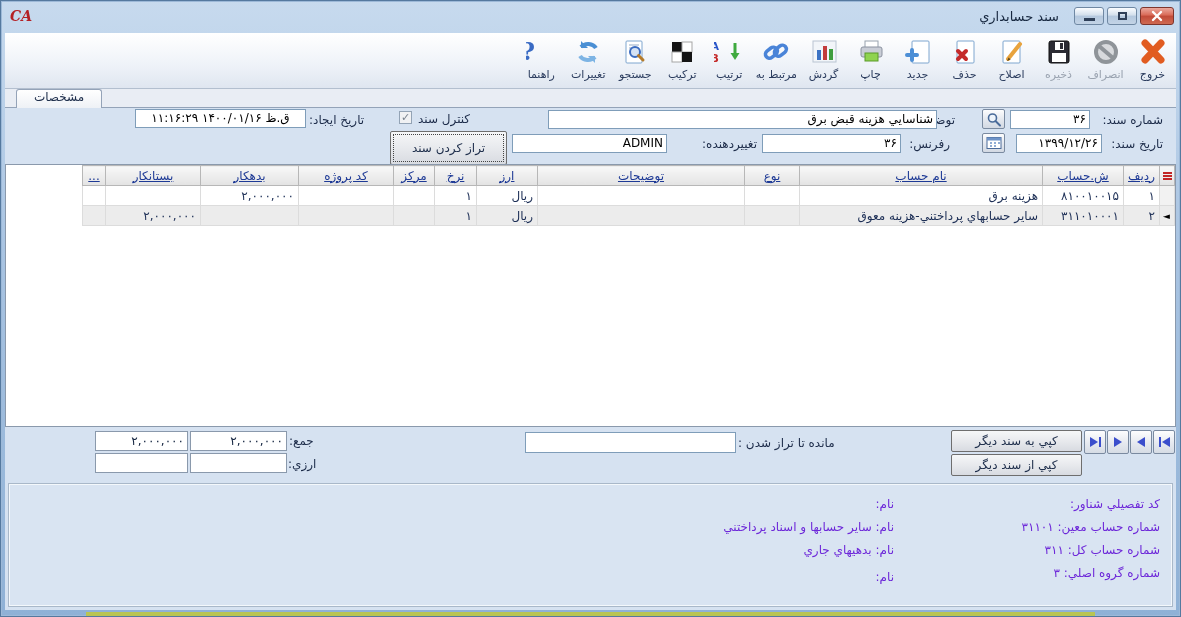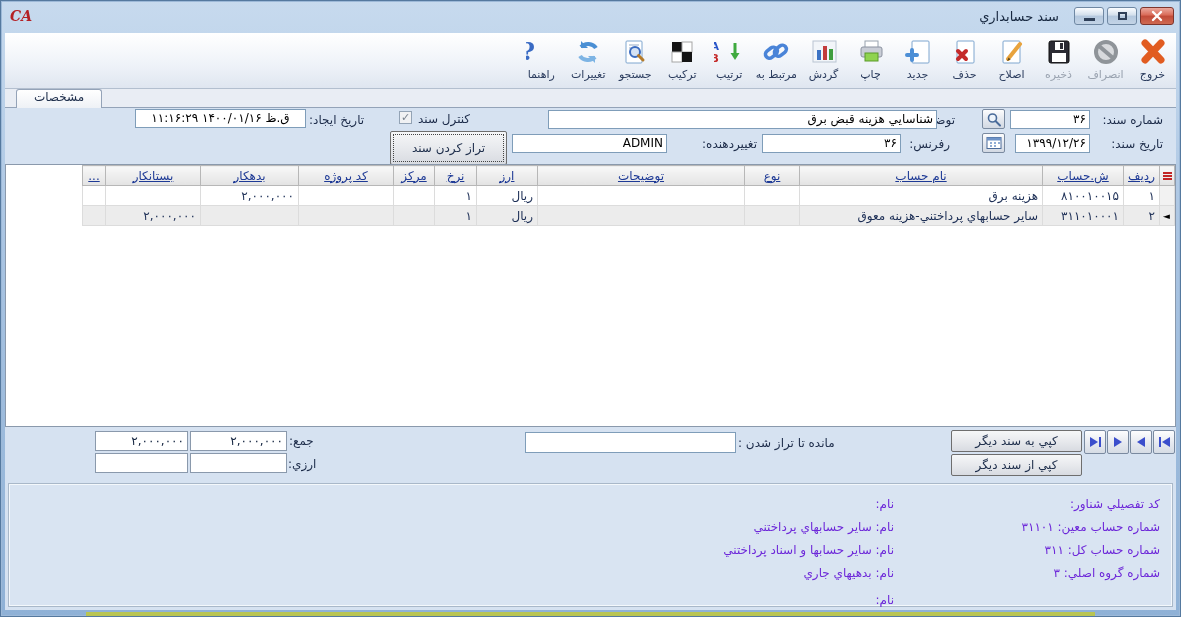--- a/index.html
+++ b/index.html
@@ -267,21 +267,21 @@
       </svg>
   </div>
   <div class="flabel" style="top:113px;right:226px;">توضيحات سند:</div>
   <div class="tin" style="top:110px;left:504px;width:389px;margin-left:44px;">شناسايي هزينه قبض برق</div>
   <div class="chk" style="top:111px;left:399px;">✓</div>
   <div class="flabel" style="top:112px;left:418px;">كنترل سند</div>
   <div class="flabel" style="top:113px;left:309px;">تاريخ ايجاد:</div>
   <div class="tin" style="top:109px;left:135px;width:171px;text-align:center;direction:ltr;">۱۱:۱۶:۲۹ ۱۴۰۰/۰۱/۱۶ ق.ظ</div>
 
   <div class="flabel" style="top:137px;right:18px;">تاريخ سند:</div>
-  <div class="tin" style="top:134px;right:91px;width:75px;">۱۳۹۹/۱۲/۲۶</div>
+  <div class="tin" style="top:134px;right:79px;width:86px;">۱۳۹۹/۱۲/۲۶</div>
   <div class="sbtn" style="top:133px;right:176px;">
     <svg width="16" height="14">
         <rect x="1" y="1.5" width="14" height="11" fill="#fff" stroke="#4a6b9a"></rect>
         <rect x="1" y="1.5" width="14" height="3" fill="#6f94c8"></rect>
         <path d="M4 7 h2 M8 7 h2 M12 7 h2 M4 10 h2 M8 10 h2" stroke="#6f94c8" stroke-width="1.5"></path>
       </svg>
   </div>
   <div class="flabel" style="top:137px;right:231px;">رفرنس:</div>
   <div class="tin" style="top:134px;left:762px;width:139px;">۳۶</div>
   <div class="flabel" style="top:137px;right:424px;">تغييردهنده:</div>
@@ -384,21 +384,20 @@
 
   <div class="footer">
     <div class="fcol fcol-right">
       <div class="fline"><span>كد تفصيلي شناور:</span> <span></span></div>
       <div class="fline"><span>شماره حساب معين:</span> <span>۳۱۱۰۱</span></div>
       <div class="fline"><span>شماره حساب كل:</span> <span>۳۱۱</span></div>
       <div class="fline"><span>شماره گروه اصلي:</span> <span>۳</span></div>
     </div>
     <div class="fcol fcol-left">
       <div class="fline"><span>نام:</span> <span></span></div>
-      <div class="fline"><span>نام:</span> <span>ساير حسابهاي پرداختني</span></div>
       <div class="fline"><span>نام:</span> <span>ساير حسابها و اسناد پرداختني</span></div>
       <div class="fline"><span>نام:</span> <span>بدهيهاي جاري</span></div>
       <div class="fline last"><span>نام:</span> <span></span></div>
     </div>
   </div>
 
   <div class="bstrip"></div>
 </div>
 
 </body></html>

